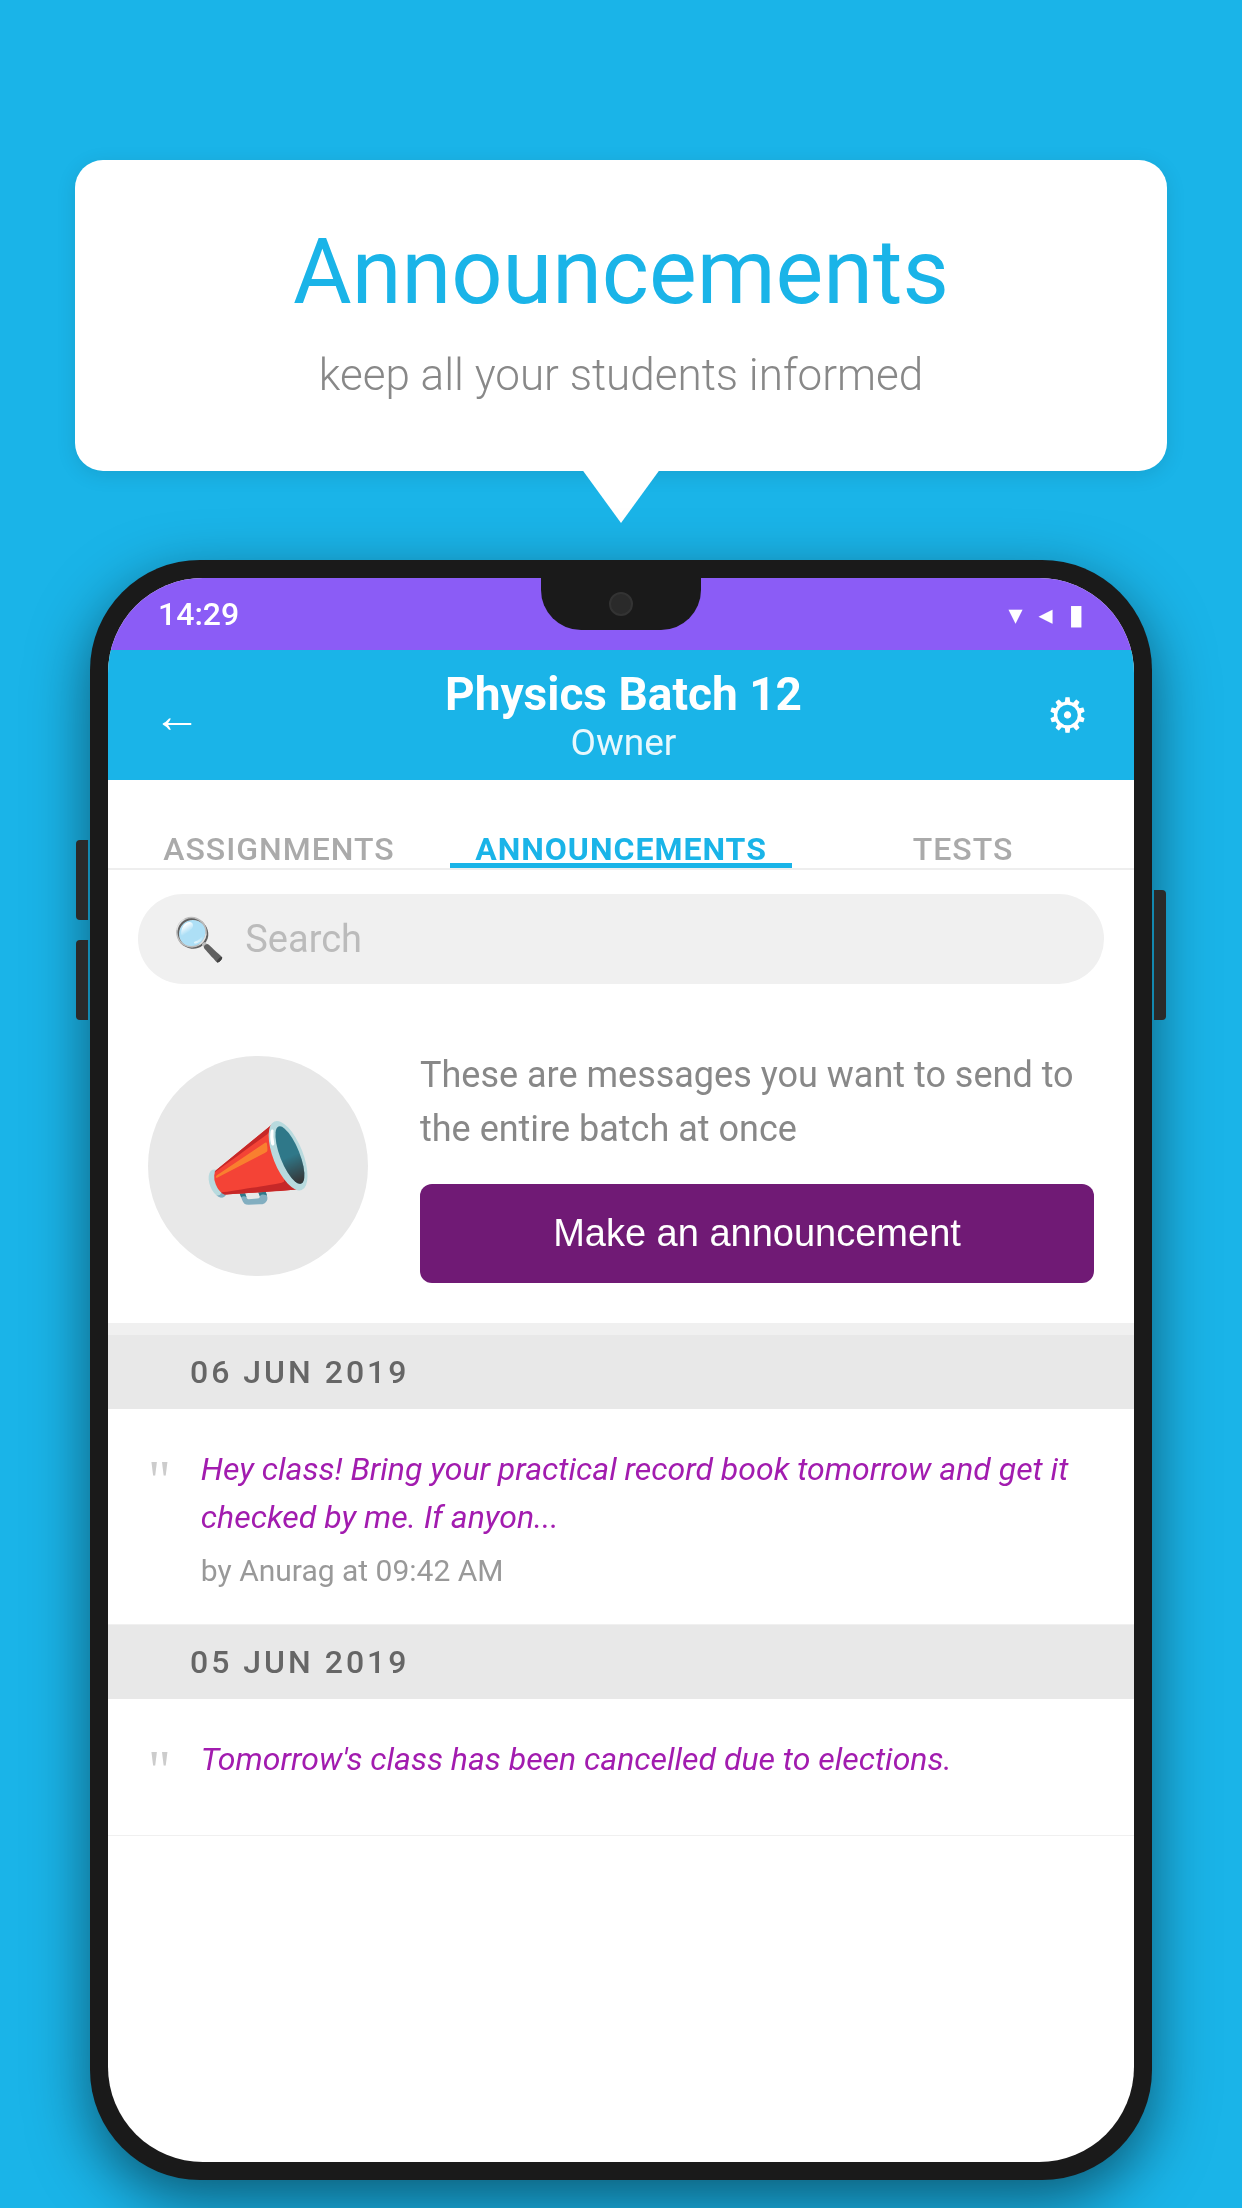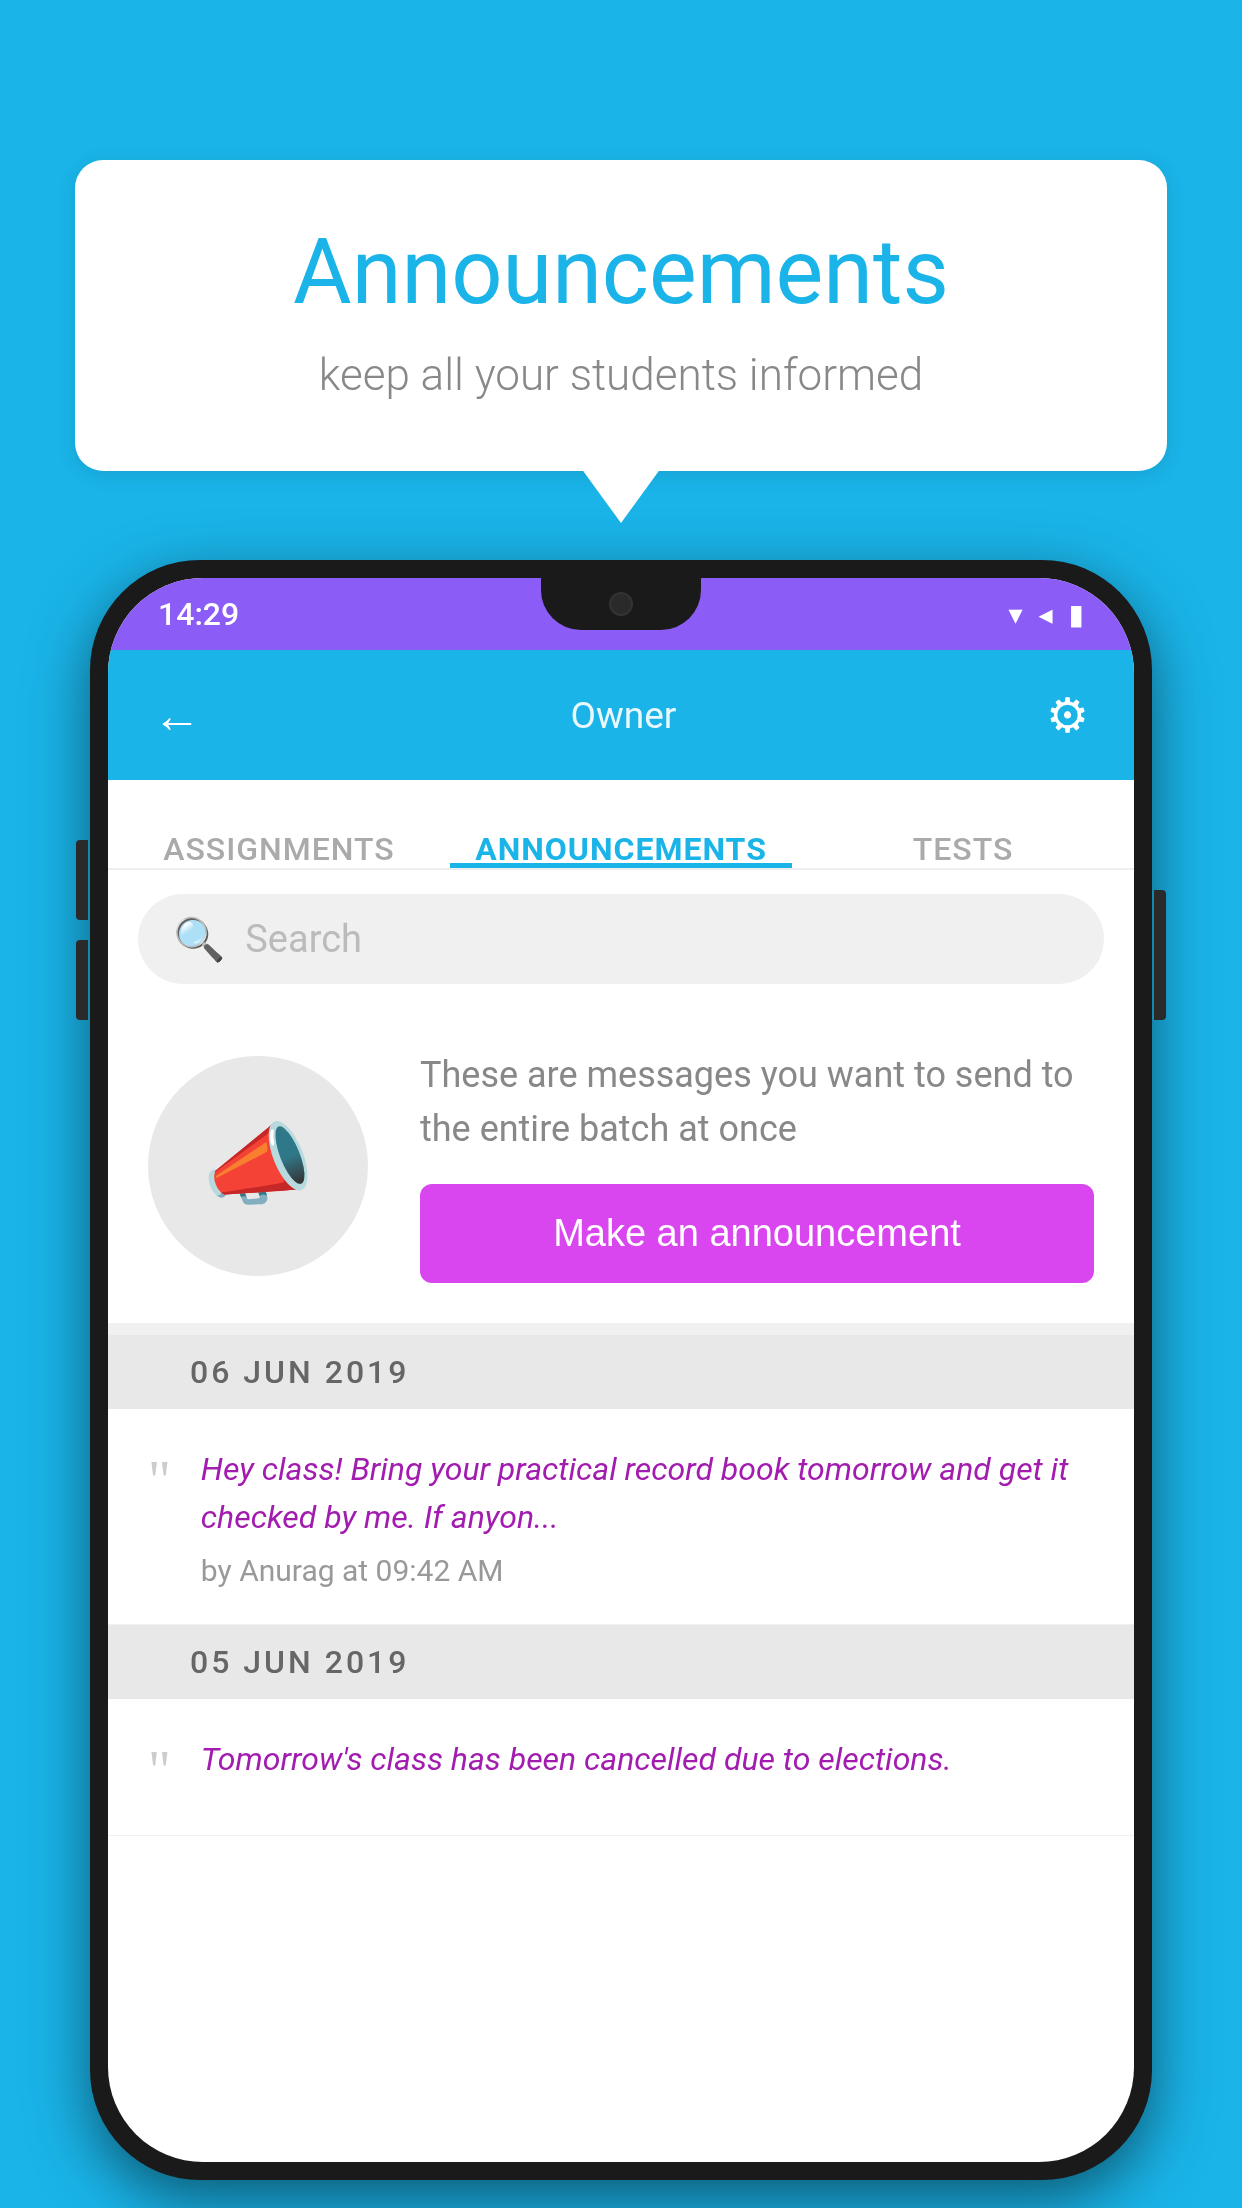--- a/index.html
+++ b/index.html
@@ -269,21 +269,21 @@
       margin-left: 12px;
     }
 
     .promo-text {
       color: #888;
       font-size: 36px;
       line-height: 1.5;
     }
 
     .make-announcement-btn {
-      background: #d946ef;
+      background: #701a75;
       color: white;
       border: none;
       border-radius: 12px;
       padding: 28px 40px;
       font-size: 38px;
       font-weight: 500;
       cursor: pointer;
       text-align: center;
     }
 
@@ -396,20 +396,21 @@
         <div class="status-icons">
           <span>▾</span>
           <span>◂</span>
           <span>▮</span>
         </div>
       </div>
 
       <div class="app-header">
         <div class="back-btn">←</div>
         <div class="header-center">
+          <div class="header-title">Physics Batch 12</div>
           <div class="header-subtitle">Owner</div>
         </div>
         <div class="gear-btn">⚙</div>
       </div>
 
       <div class="tabs-bar">
         <div class="tab-item">
           <span>ASSIGNMENTS</span>
         </div>
         <div class="tab-item active">

